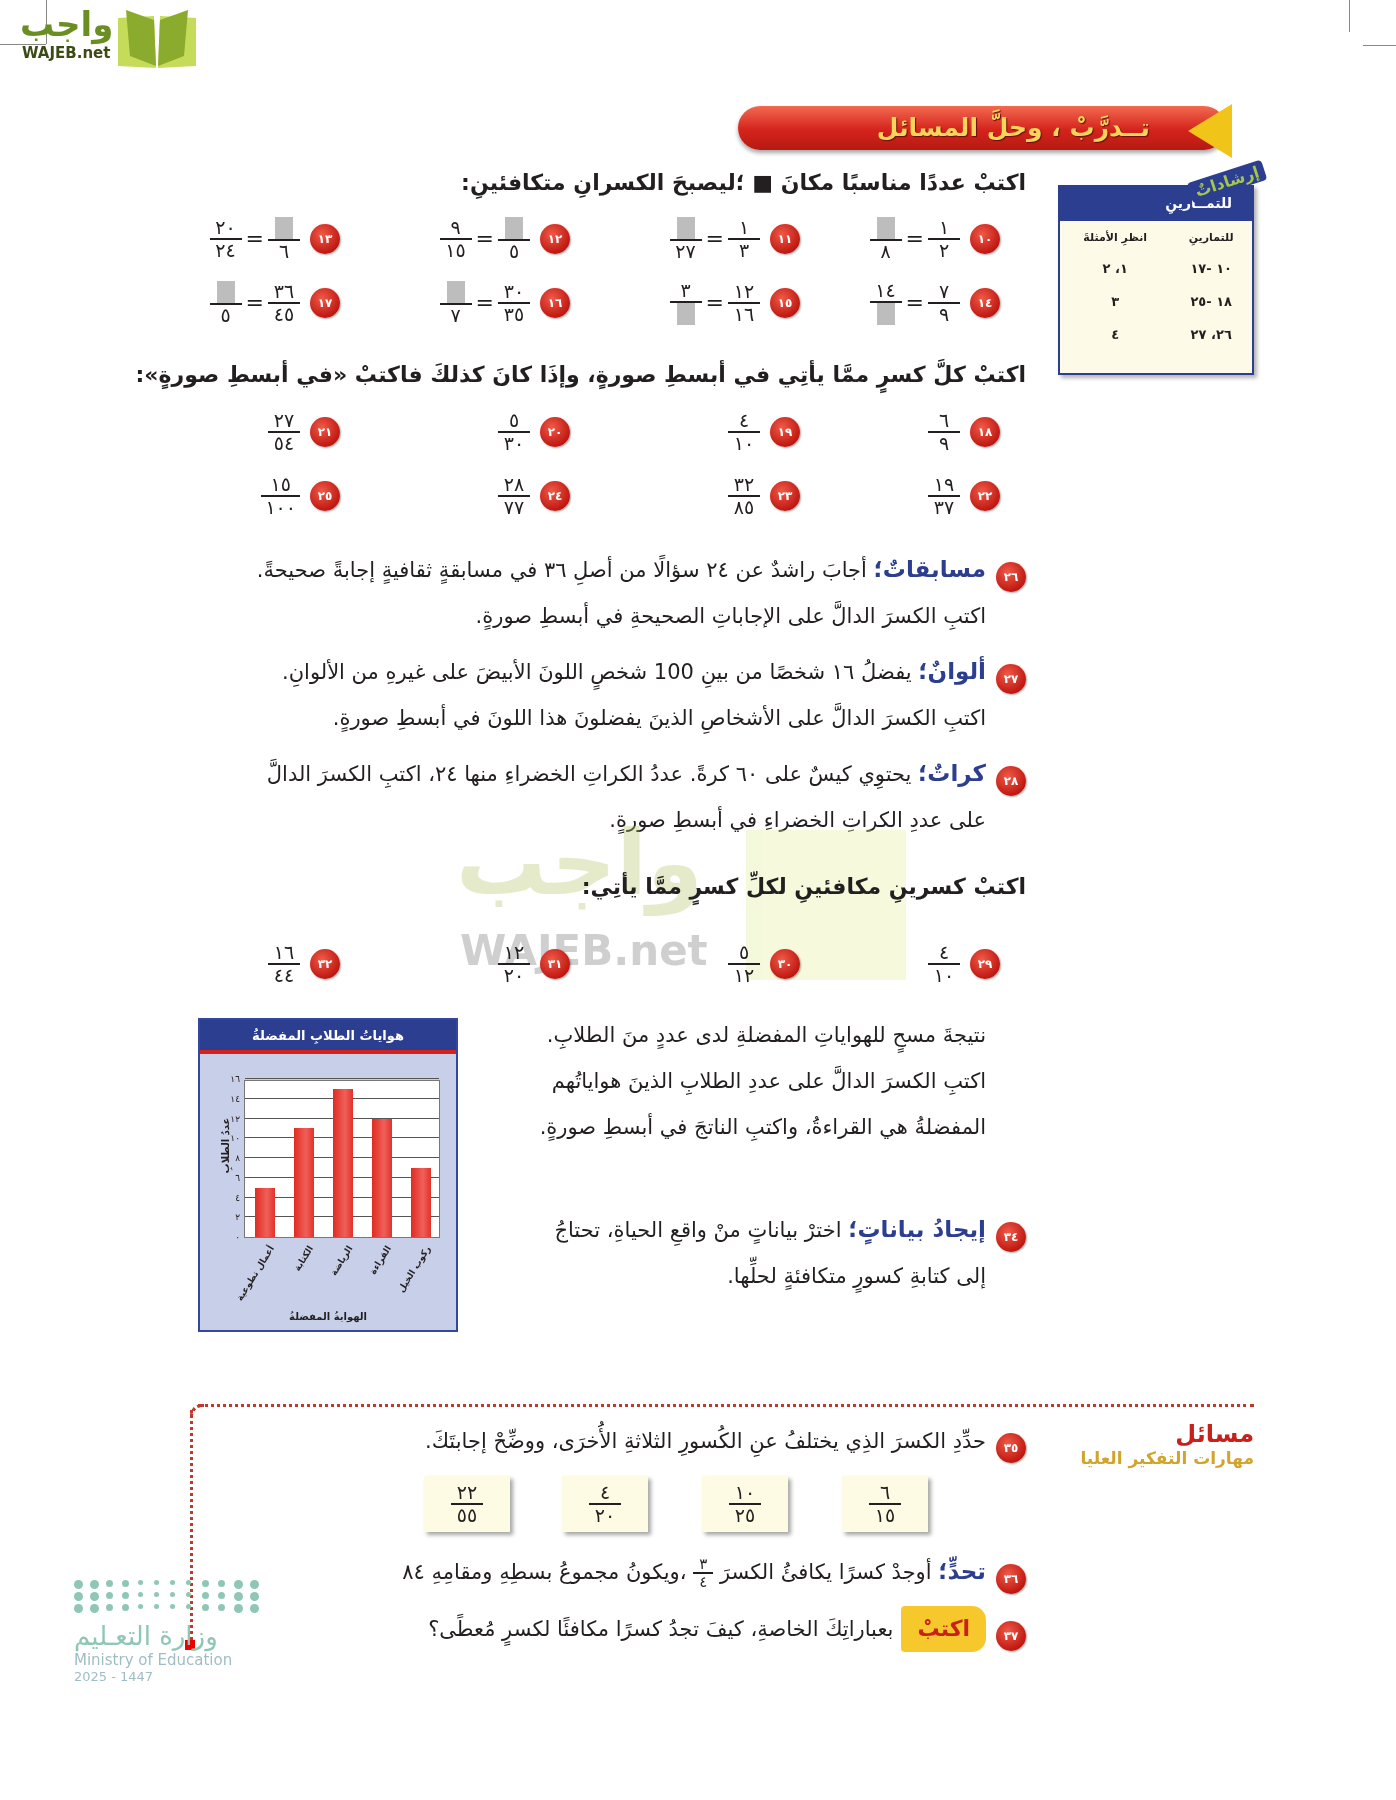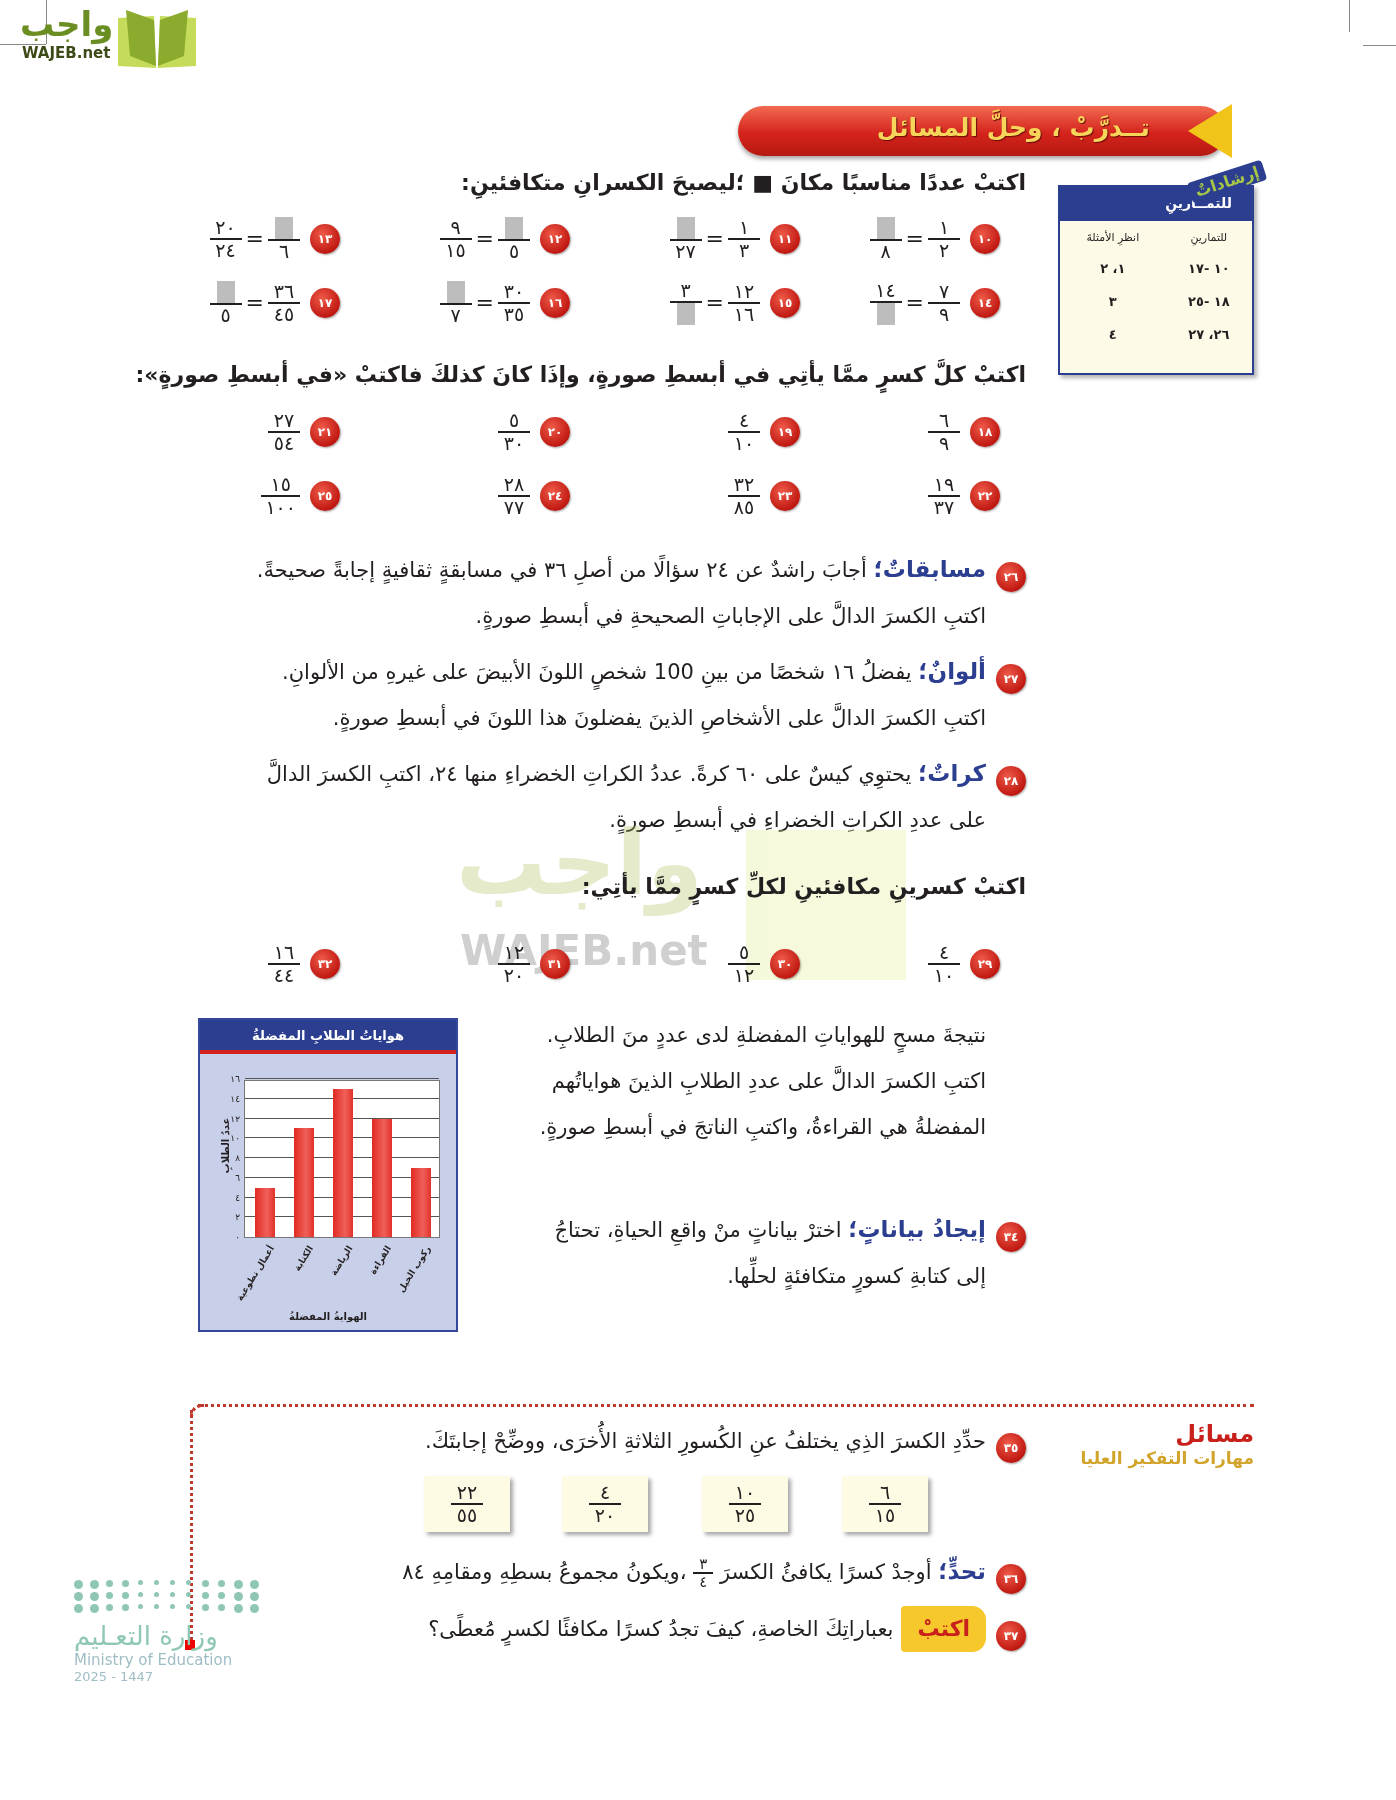--- a/index.html
+++ b/index.html
@@ -8,35 +8,35 @@
 
   .crop { position: absolute; background: #888; }
 
   
   .logo { position: absolute; left: 10px; top: 4px; width: 180px; height: 62px; }
   .logo .ar { position: absolute; left: 10px; top: 0; font-size: 34px; font-weight: bold; color: #6b8e23; direction: rtl; }
   .logo .en { position: absolute; left: 12px; top: 40px; font-size: 15px; font-weight: bold; color: #3b4a16; }
   .logo .book { position: absolute; left: 106px; top: 4px; width: 82px; height: 60px; }
 
   
-  .banner { position: absolute; left: 738px; top: 106px; width: 488px; height: 50px;
+  .banner { position: absolute; left: 738px; top: 106px; width: 488px; height: 44px;
     background: linear-gradient(#f26a50, #d4231c 55%, #b51a12); border-radius: 25px;
     box-shadow: 0 3px 4px rgba(0,0,0,.35); direction: rtl; }
   .banner .title { position: absolute; right: 76px; top: 7px; font-size: 25px; font-weight: bold; color: #f7d55a; text-shadow: 1px 1px 1px #6a0d07; }
   .banner .tri { position: absolute; right: -6px; top: -2px; width: 0; height: 0;
     border-top: 27px solid transparent; border-bottom: 27px solid transparent; border-right: 44px solid #f0c419; }
 
   
   .hint { position: absolute; left: 1058px; top: 185px; width: 196px; height: 190px;
     background: #fdfbe8; border: 2px solid #2c3e8f; box-shadow: 3px 3px 4px rgba(0,0,0,.3); direction: rtl; }
   .hint .hd { height: 34px; background: #2c3e8f; position: relative; }
   .hint .hd .lbl { position: absolute; right: 20px; top: 8px; font-size: 14px; font-weight: bold; color: #fff; }
   .hint .tag { position: absolute; right: -14px; top: -16px; font-size: 16px; font-weight: bold; color: #a6c64a; transform: rotate(-18deg); background: #2c3e8f; padding: 1px 6px; border-radius: 4px; }
   .hint table { width: 100%; border-collapse: collapse; margin-top: 6px; }
-  .hint th { font-size: 11px; padding: 4px 4px 8px; font-weight: normal; }
+  .hint th { font-size: 11px; padding: 4px 4px 8px; font-weight: bold; }
   .hint td { font-size: 13px; text-align: center; padding: 9px 4px; font-weight: bold; }
   .instr { position: absolute; font-size: 22px; font-weight: bold; direction: rtl; white-space: nowrap; }
   .num { display: inline-flex; align-items: center; justify-content: center; width: 30px; height: 30px; border-radius: 50%;
     background: radial-gradient(circle at 40% 35%, #ef5a48, #c01912 70%, #8e0e08); color: #fff; font-size: 12px; font-weight: bold; box-shadow: 1px 1px 2px rgba(0,0,0,.35); }
   .frac { display: inline-flex; flex-direction: column; align-items: center; font-size: 19px; line-height: 1.1; min-width: 32px; }
   .frac .n { padding: 0 4px; }
   .frac .d { border-top: 2px solid #231f20; padding: 0 4px; width: 100%; text-align: center; }
   .box { display: inline-block; width: 18px; height: 22px; background: #bdbdbd; vertical-align: middle; }
   .eq { font-size: 22px; margin: 0 4px; }
   .ex { position: absolute; display: flex; align-items: center; gap: 10px; direction: rtl; }

